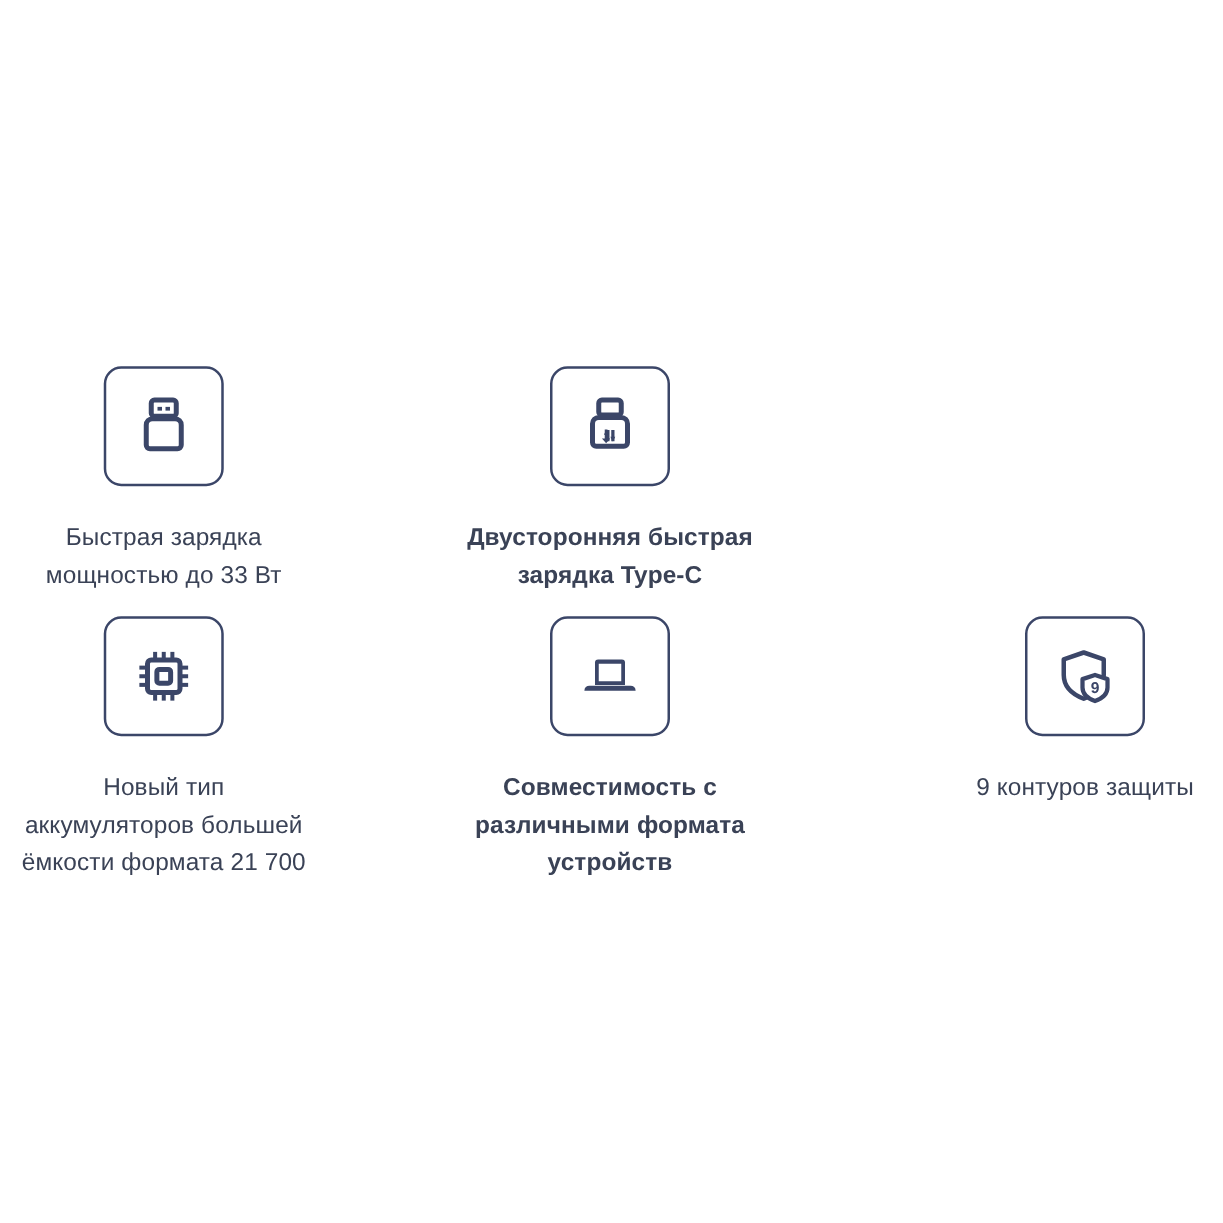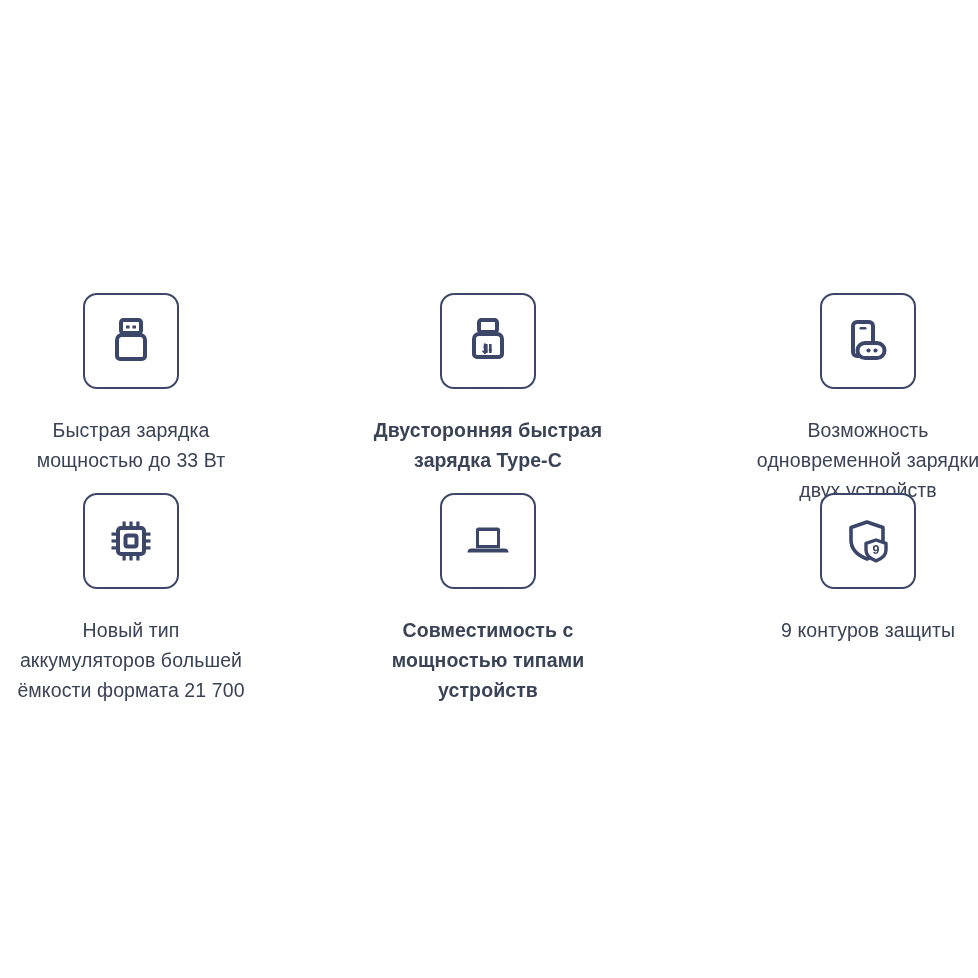--- a/index.html
+++ b/index.html
@@ -112,36 +112,20 @@
           <path d="M18.1 31.8 l1.9 -3.6 l1.9 3.6 z" fill="#3b4668"></path>
           <path d="M24 28 v9 h2.6 v-9 z" fill="#3b4668"></path>
           <path d="M23.3 33.4 l1.95 3.7 l1.95 -3.7 z" fill="#3b4668"></path>
         </svg>
       </span>
     </div>
     <div class="feature-caption cap-w-mid">Двусторонняя быстрая
 зарядка Type-C</div>
   </div>
 
-  <div class="feature-cell cell-c3 cell-r1">
-    <div class="icon-tile">
-      <span>
-        <svg width="50" height="50" viewBox="0 0 50 50" fill="none" xmlns="http://www.w3.org/2000/svg">
-          <rect x="10" y="6" width="20" height="34" rx="4" stroke="#3b4668" stroke-width="4"></rect>
-          <rect x="16.5" y="11" width="7" height="2.6" rx="1.3" fill="#3b4668"></rect>
-          <path d="M22 27 h12 a7.5 7.5 0 0 1 0 15 h-12 a7.5 7.5 0 0 1 0 -15 z" fill="#ffffff" stroke="#3b4668" stroke-width="4" stroke-linejoin="round"></path>
-          <circle cx="25.5" cy="34.5" r="2.1" fill="#3b4668"></circle>
-          <circle cx="32.5" cy="34.5" r="2.1" fill="#3b4668"></circle>
-        </svg>
-      </span>
-    </div>
-    <div class="feature-caption cap-w-wide">Возможность
-одновременной зарядки
-двух устройств</div>
-  </div>
 
   <div class="feature-cell cell-c1 cell-r2">
     <div class="icon-tile">
       <span>
         <svg width="48" height="48" viewBox="0 0 48 48" fill="none" xmlns="http://www.w3.org/2000/svg">
           <rect x="11" y="11" width="26" height="26" rx="3" stroke="#3b4668" stroke-width="4"></rect>
           <rect x="18.5" y="18.5" width="11" height="11" rx="2" stroke="#3b4668" stroke-width="4"></rect>
           <g fill="#3b4668">
             <rect x="15.5" y="4.5" width="3.2" height="6"></rect>
             <rect x="22.4" y="4.5" width="3.2" height="6"></rect>
@@ -168,21 +152,21 @@
     <div class="icon-tile">
       <span>
         <svg width="50" height="40" viewBox="0 0 50 40" fill="none" xmlns="http://www.w3.org/2000/svg">
           <path d="M13 9 a2.5 2.5 0 0 1 2.5 -2.5 h19 a2.5 2.5 0 0 1 2.5 2.5 v18 h-24 z" fill="#3b4668"></path>
           <rect x="16" y="10" width="18" height="14" fill="#ffffff"></rect>
           <path d="M8.5 27.5 h33 a4 4 0 0 1 4 4 h-41 a4 4 0 0 1 4 -4 z" fill="#3b4668"></path>
         </svg>
       </span>
     </div>
     <div class="feature-caption cap-w-mid">Совместимость с
-мощностью типами
+различными формата
 устройств</div>
   </div>
 
   <div class="feature-cell cell-c3 cell-r2">
     <div class="icon-tile">
       <span>
         <svg width="46" height="48" viewBox="0 0 46 48" fill="none" xmlns="http://www.w3.org/2000/svg">
           <path d="M22 5 L38 10.5 V23 c0 9.5 -7 15.5 -16 19 C13 38.5 6 32.5 6 23 V10.5 z" fill="#ffffff" stroke="#3b4668" stroke-width="3.6" stroke-linejoin="round"></path>
           <path d="M31 23 L41 26.3 V33 c0 5.3 -4.3 8.8 -10 10.8 C25.3 41.8 21 38.3 21 33 V26.3 z" fill="#ffffff" stroke="#3b4668" stroke-width="3.4" stroke-linejoin="round"></path>
           <text x="31" y="37.2" text-anchor="middle" font-family="Liberation Sans, sans-serif" font-size="12.5" font-weight="bold" fill="#3b4668">9</text>

